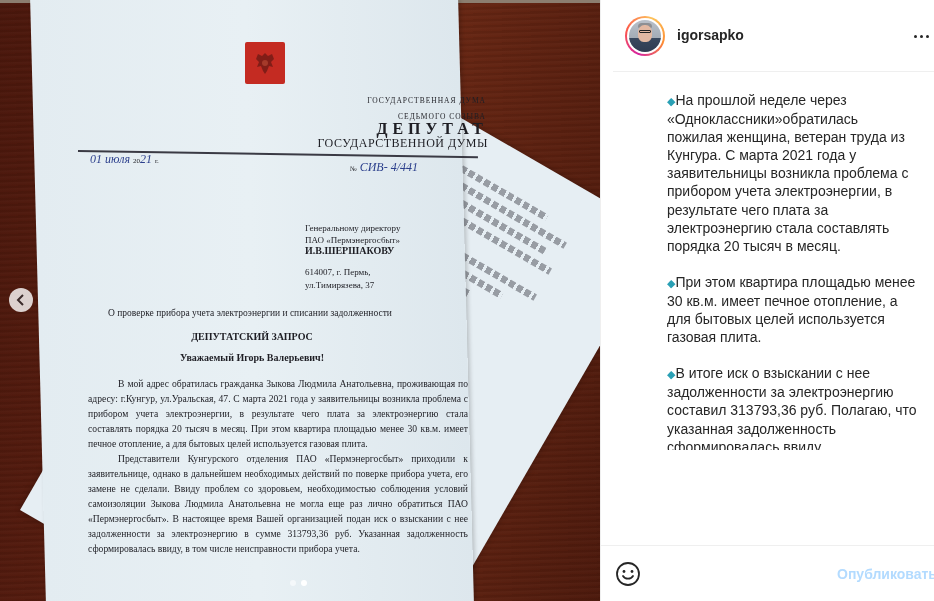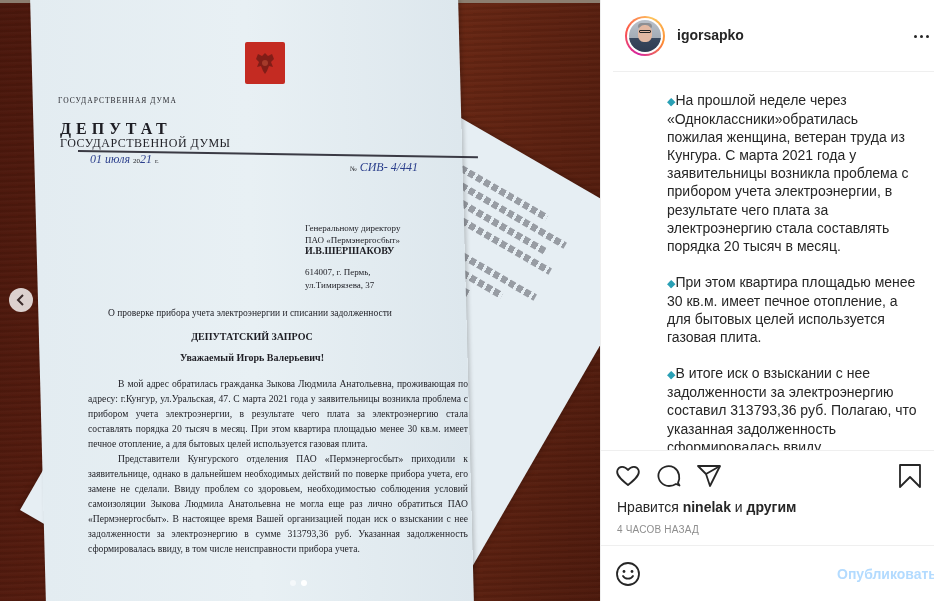--- a/index.html
+++ b/index.html
@@ -44,21 +44,21 @@
   .letter {
     position: absolute; left: 38px; top: 0; width: 428px; height: 601px;
     font-family: "Liberation Serif", "DejaVu Serif", serif; color: #1e1e24;
   }
   .emblem {
     position: absolute; left: 207px; top: 42px; width: 40px; height: 42px;
     background: #c42b22; border-radius: 2px;
     display: flex; align-items: center; justify-content: center;
   }
   .emblem-eagle { width: 24px; height: 28px; }
-  .hdr { position: absolute; left: 0; width: 428px; text-align: left; white-space: nowrap; }
+  .hdr { position: absolute; left: 0; width: 428px; text-align: right; white-space: nowrap; }
   .hdr-1 { top: 96px; font-size: 7.5px; letter-spacing: 1px; left: 20px; }
   .hdr-2 { top: 104px; font-size: 7.5px; letter-spacing: 1px; left: 20px; }
   .hdr-3 { top: 112px; font-size: 7.5px; letter-spacing: 1px; left: 20px; }
   .hdr-4 { top: 120px; font-size: 16px; font-weight: bold; letter-spacing: 5px; left: 22px; }
   .hdr-5 { top: 136px; font-size: 12px; letter-spacing: 0.5px; left: 22px; }
   .rule { position: absolute; left: 40px; top: 150px; width: 400px; height: 2px; background: #3a3a44; transform: rotate(0.9deg); transform-origin: 0 0; }
   .date-line { position: absolute; left: 52px; top: 152px; font-size: 12px; font-style: italic; color: #2b3f8c; }
   .date-line .tail { color: #1e1e24; font-style: normal; font-size: 7px; }
   .ref-no { position: absolute; left: 312px; top: 160px; font-size: 12px; font-style: italic; color: #2b3f8c; }
   .ref-no .n { color: #1e1e24; font-style: normal; font-size: 7px; }
@@ -168,20 +168,21 @@
 
   <div class="sheet-front"></div>
   <div class="letter">
     <div class="emblem">
       <svg class="emblem-eagle" viewBox="0 0 24 28">
         <path d="M12 4 L9 7 L5 5 L3 10 L6 13 L4 18 L8 17 L10 22 L12 25 L14 22 L16 17 L20 18 L18 13 L21 10 L19 5 L15 7 Z" fill="#6b1a14" opacity="0.75"></path>
         <circle cx="12" cy="14" r="3" fill="#a53a2a"></circle>
       </svg>
     </div>
     <div class="hdr hdr-1">ГОСУДАРСТВЕННАЯ ДУМА</div>
+    <div class="hdr hdr-3">СЕДЬМОГО СОЗЫВА</div>
     <div class="hdr hdr-4">ДЕПУТАТ</div>
     <div class="hdr hdr-5">ГОСУДАРСТВЕННОЙ ДУМЫ</div>
     <div class="rule"></div>
     <div class="date-line">
       <span>01 июля</span>
       <span class="tail">20</span><span>21</span>
       <span class="tail">г.</span>
     </div>
     <div class="ref-no">
       <span class="n">№</span>
@@ -232,42 +233,20 @@
   </div>
 
   <div class="caption-area">
     <div class="caption">
       <p><span class="diamond">◆</span><span>На прошлой неделе через «Одноклассники»обратилась пожилая женщина, ветеран труда из Кунгура. С марта 2021 года у заявительницы возникла проблема с прибором учета электроэнергии, в результате чего плата за электроэнергию стала составлять порядка 20 тысяч в месяц.</span></p>
       <p><span class="diamond">◆</span><span>При этом квартира площадью менее 30 кв.м. имеет печное отопление, а для бытовых целей используется газовая плита.</span></p>
       <p><span class="diamond">◆</span><span>В итоге иск о взыскании с нее задолженности за электроэнергию составил 313793,36 руб. Полагаю, что указанная задолженность сформировалась ввиду</span></p>
     </div>
   </div>
 
-  <div class="actions">
-    <svg class="act-icon act-like" viewBox="0 0 26 26">
-      <path d="M13 22 C 4 15, 1 11, 2.5 7 C 4 3, 9.5 2.5, 13 7 C 16.5 2.5, 22 3, 23.5 7 C 25 11, 22 15, 13 22 Z" fill="none" stroke="#262626" stroke-width="1.8" stroke-linejoin="round"></path>
-    </svg>
-    <svg class="act-icon act-comment" viewBox="0 0 26 26">
-      <path d="M22 20 C 24.5 15, 23.5 8, 18 4.5 C 12 1.5, 4 4, 2.5 11 C 1.5 17, 6.5 23, 13 23 C 16 23, 18.5 22, 20 21 L 23.5 22.5 Z" fill="none" stroke="#262626" stroke-width="1.8" stroke-linejoin="round"></path>
-    </svg>
-    <svg class="act-icon act-share" viewBox="0 0 26 26">
-      <path d="M24 3 L 2 3 L 10 11 L 14 23 Z" fill="none" stroke="#262626" stroke-width="1.8" stroke-linejoin="round"></path>
-      <path d="M10 11 L 24 3" fill="none" stroke="#262626" stroke-width="1.8"></path>
-    </svg>
-    <svg class="act-icon act-save" viewBox="0 0 26 26">
-      <path d="M3 2 L 23 2 L 23 24 L 13 14 L 3 24 Z" fill="none" stroke="#262626" stroke-width="1.8" stroke-linejoin="round"></path>
-    </svg>
-    <div class="likes">
-      <span>Нравится</span>
-      <b>ninelak</b>
-      <span>и</span>
-      <b>другим</b>
-    </div>
-    <div class="timestamp">4 часов назад</div>
-  </div>
 
   <div class="comment-bar">
     <svg class="emoji-btn" viewBox="0 0 26 26">
       <circle cx="13" cy="13" r="11" fill="none" stroke="#262626" stroke-width="1.8"></circle>
       <circle cx="9" cy="10.5" r="1.4" fill="#262626"></circle>
       <circle cx="17" cy="10.5" r="1.4" fill="#262626"></circle>
       <path d="M8 15 C 10 18.5, 16 18.5, 18 15" fill="none" stroke="#262626" stroke-width="1.8" stroke-linecap="round"></path>
     </svg>
     <button class="publish-btn">Опубликовать</button>
   </div>

